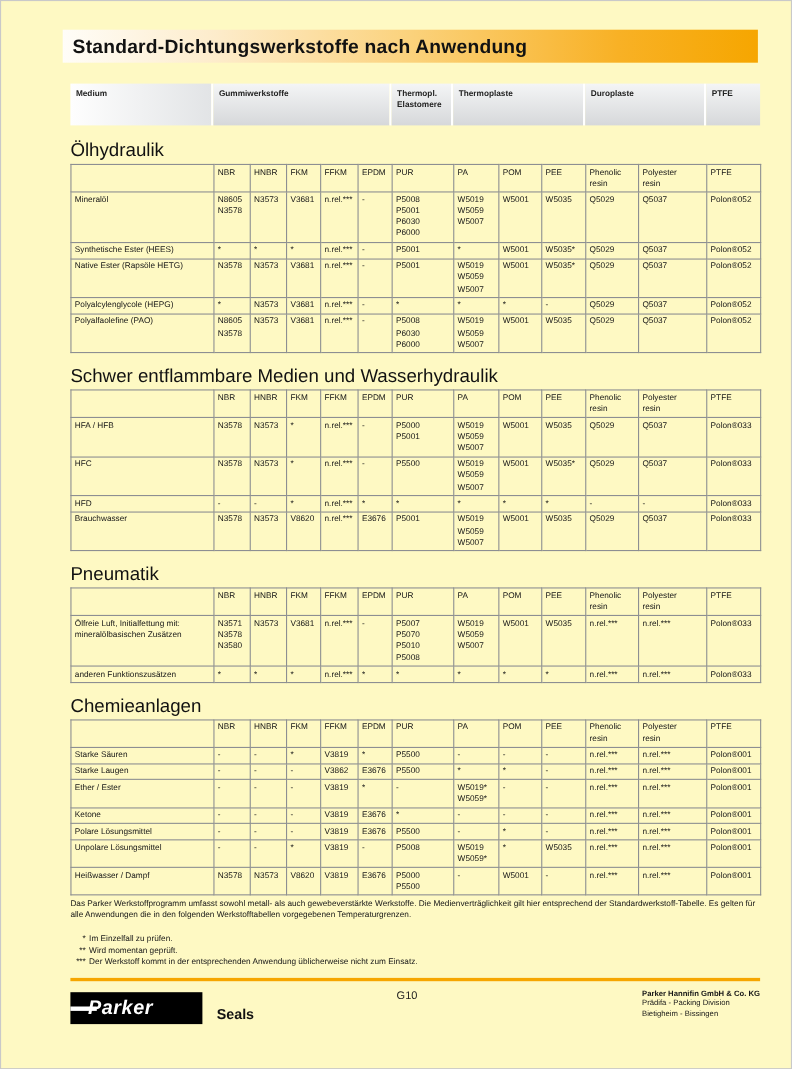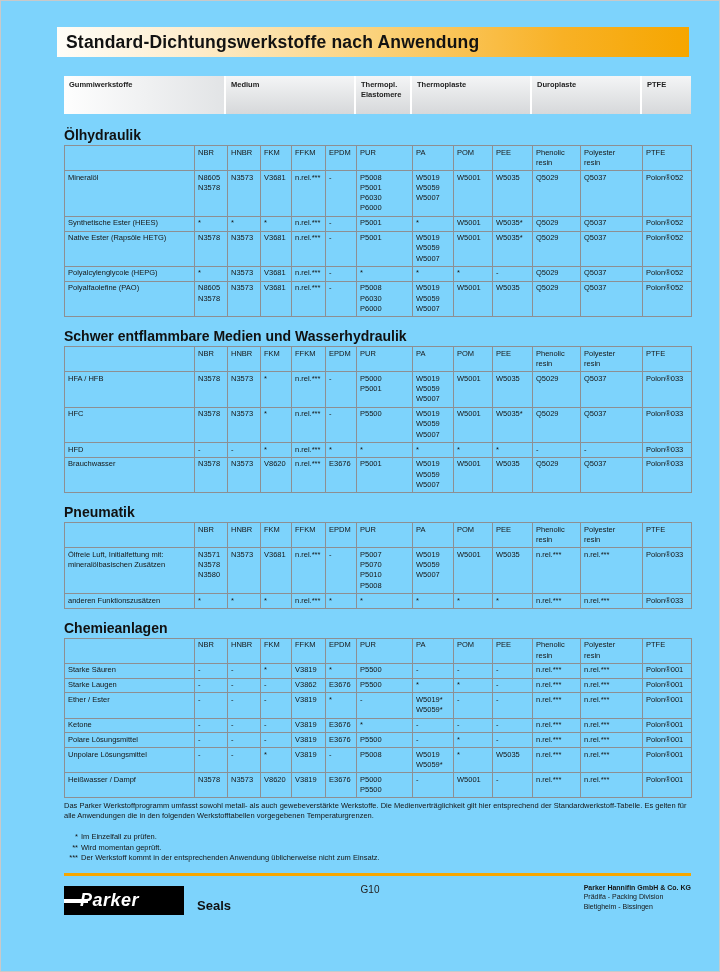--- a/index.html
+++ b/index.html
@@ -1,32 +1,32 @@
 <!DOCTYPE html>
 <html><head>
 <meta charset="utf-8">
 <style>
   * { box-sizing: border-box; }
   html,body { margin:0; padding:0; background:#fff; }
   body { font-family:"Liberation Sans", sans-serif; }
-  .page { width:720px; height:972px; background:#7dd3fc; border:1px solid #c9c9c9; overflow:hidden; position:relative; }
+  .page { width:720px; height:972px; background:#fef9c3; border:1px solid #c9c9c9; overflow:hidden; position:relative; }
   .content { padding:26px 30px 0 63px; }
 
   .banner { height:30px; margin-left:-7px; display:flex; align-items:center; margin-bottom:19px;
             background:linear-gradient(90deg,#fffdf8 0%,#fdeccb 22%,#fbd27c 50%,#f8b125 80%,#f6a600 100%); }
   .banner h1 { font-size:17.5px; font-weight:bold; margin:0; padding-left:9px; color:#121212; letter-spacing:0.2px; }
 
   .band { display:flex; width:627px; margin-bottom:13px; }
   .band-cell { background:linear-gradient(180deg,#f4f5f6 0%,#d6d8da 100%); border-right:2px solid #fff;
                padding:4px 5px; font-size:7.5px; font-weight:bold; line-height:9.5px; color:#222; height:38px; }
   .band-cell:first-child { background:linear-gradient(90deg,#fefefe 0%,#e2e4e6 100%); }
   .band-cell:last-child { border-right:none; }
   .bw0{width:130px}.bw1{width:162px}.bw2{width:56px}.bw3{width:120px}.bw4{width:110px}.bw5{width:49px}
 
-  h2.section-heading { font-size:14px; font-weight:bold; margin:11px 0 2px; color:#111; }
+  h2.section-heading { font-size:17px; font-weight:normal; margin:11px 0 2px; color:#111; }
 
   table.materials { border-collapse:collapse; table-layout:fixed; width:627px; }
   table.materials th, table.materials td {
     border:1px solid #8d8f92; font-size:7.5px; line-height:10.3px; padding:1.5px 3px 2px;
     vertical-align:top; text-align:left; color:#161616; white-space:pre-line; font-weight:normal; overflow:hidden; }
   .c0{width:130px}.c1{width:33px}.c2{width:33px}.c3{width:31px}.c4{width:34px}.c5{width:31px}.c6{width:56px}
   .c7{width:41px}.c8{width:39px}.c9{width:40px}.c10{width:48px}.c11{width:62px}.c12{width:49px}
 
   .note { width:627px; font-size:7.5px; line-height:10px; margin:3px 0 0; color:#161616; }
   .footnotes { margin-top:11px; font-size:7.5px; line-height:10.5px; color:#161616; }
@@ -49,22 +49,22 @@
 <body>
 
 <div class="page">
   <div class="content">
 
     <div class="banner">
       <h1>Standard-Dichtungswerkstoffe nach Anwendung</h1>
     </div>
 
     <div class="band">
+      <div class="band-cell bw0">Medium</div>
       <div class="band-cell bw1">Gummiwerkstoffe</div>
-      <div class="band-cell bw0">Medium</div>
       <div class="band-cell bw2" style="white-space:pre-line">Thermopl.
 Elastomere</div>
       <div class="band-cell bw3">Thermoplaste</div>
       <div class="band-cell bw4">Duroplaste</div>
       <div class="band-cell bw5">PTFE</div>
     </div>
 
     <section>
       <h2 class="section-heading">Ölhydraulik</h2>
       <table class="materials">

